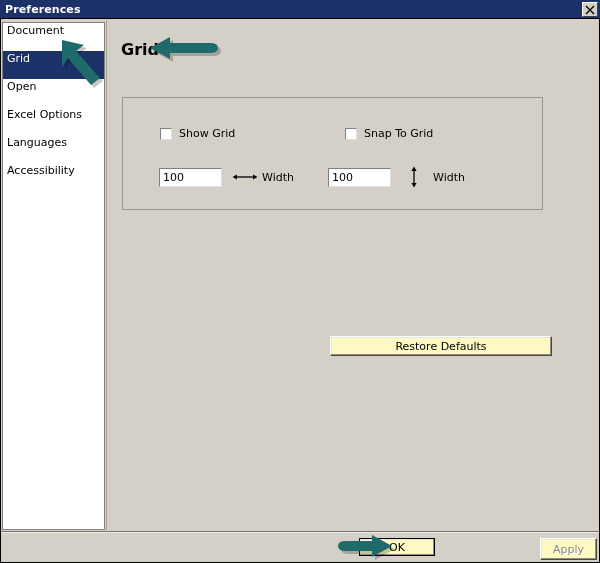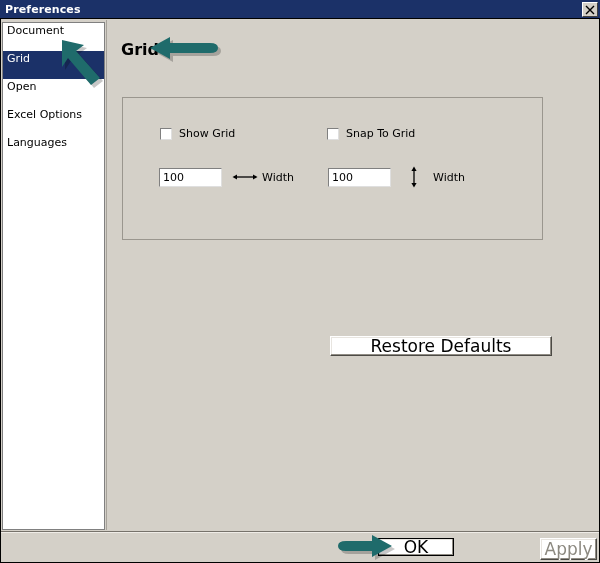--- a/index.html
+++ b/index.html
@@ -126,29 +126,29 @@
     color: #000000;
     font-family: "DejaVu Sans", sans-serif;
     letter-spacing: 0px;
   }
 
   
   .groupbox {
     position: absolute;
     left: 15px; top: 77px;
     width: 421px;
-    height: 143px;
+    height: 113px;
     border: 1px solid #9a968e;
     box-sizing: border-box;
     background: transparent;
   }
 
   .cb-row { position: absolute; }
   .cb-row.one { left: 37px; top: 29px; }
-  .cb-row.two { left: 204px; top: 29px; }
+  .cb-row.two { left: 222px; top: 29px; }
 
   .checkbox-wrap {
     display: flex;
     align-items: center;
     cursor: default;
     white-space: nowrap;
   }
   .checkbox {
     width: 12px;
     height: 12px;
@@ -200,28 +200,28 @@
   .dim-label {
     font-size: 11px;
     color: #000;
     margin-left: 4px;
     white-space: nowrap;
   }
   .dim-label.height-lbl { margin-left: 10px; }
 
   
   .btn {
-    background: #ffffff;
+    background: #fef9c3;
     border-top: 1px solid #ffffff;
     border-left: 1px solid #ffffff;
     border-right: 1px solid #4c4a45;
     border-bottom: 1px solid #4c4a45;
     box-shadow: inset -1px -1px 0 #908c84, inset 1px 1px 0 #e8e5e0;
     box-sizing: border-box;
-    font-size: 17px;
+    font-size: 11px;
     font-family: "DejaVu Sans", sans-serif;
     color: #000000;
     text-align: center;
     cursor: default;
     padding: 8px;
     display: flex;
     align-items: center;
     justify-content: center;
   }
   .btn.disabled { color: #8c8980; text-shadow: 1px 1px 0 #ffffff; }
@@ -245,21 +245,21 @@
     height: 1px;
     background: #76726b;
   }
   .footer-divider-lo {
     position: absolute;
     left: 1px; top: 532px;
     width: 598px;
     height: 1px;
     background: #efece7;
   }
-  .ok-btn     { position: absolute; left: 378px; top: 538px; width: 76px; height: 14px; }
+  .ok-btn     { position: absolute; left: 359px; top: 538px; width: 76px; height: 14px; }
   .cancel-btn { position: absolute; left: 459px; top: 538px; width: 76px; height: 22px; }
   .apply-btn  { position: absolute; left: 540px; top: 538px; width: 57px; height: 22px; }
 
   
   .annotation { position: absolute; pointer-events: none; }
   .arrow-sidebar { left: 60px; top: 38px; }
   .arrow-title   { left: 148px; top: 36px; }
   .arrow-ok      { left: 336px; top: 534px; }
 </style>
 </head>
@@ -280,20 +280,21 @@
   </div>
 
   <div class="frame-top"></div>
 
   <div class="sidebar">
     <div class="sidebar-item">Document</div>
     <div class="sidebar-item selected">Grid</div>
     <div class="sidebar-item">Open</div>
     <div class="sidebar-item">Excel Options</div>
     <div class="sidebar-item">Languages</div>
+    <div class="sidebar-item">Accessibility</div>
   </div>
 
   <div class="content">
 
     <div class="page-title">Grid</div>
 
     <div class="groupbox">
 
       <div class="cb-row one">
         <label class="checkbox-wrap">

